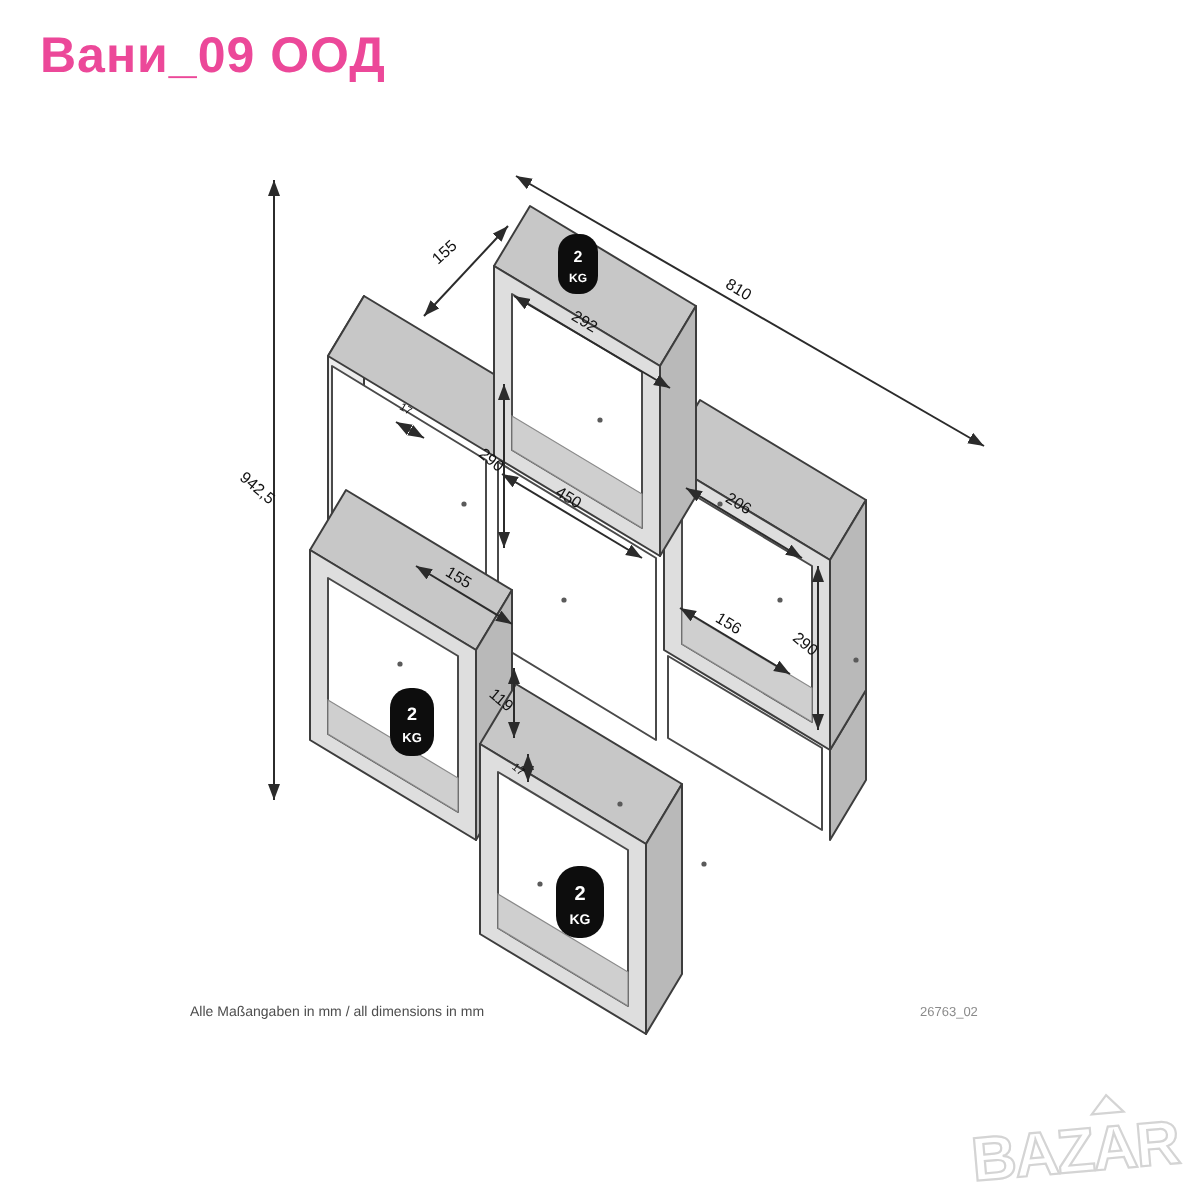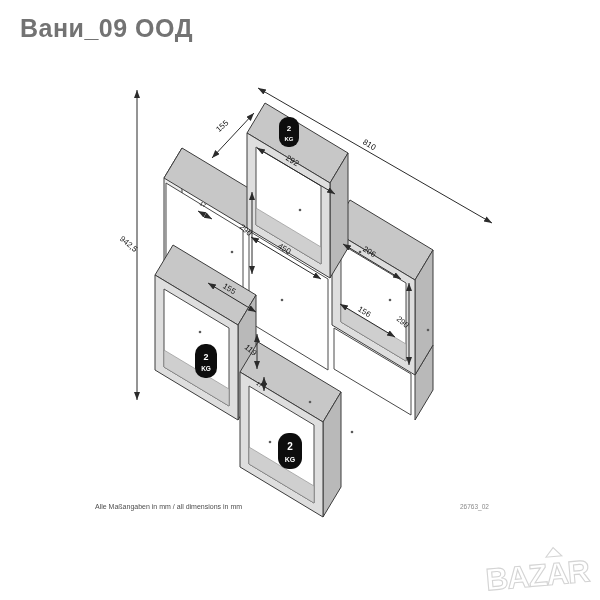--- a/index.html
+++ b/index.html
@@ -1,19 +1,19 @@
 <!DOCTYPE html>
 <html><head>
 <meta charset="utf-8">
 <style>
   html,body{margin:0;padding:0;background:#fff;}
   #stage{position:relative;width:600px;height:600px;background:#ffffff;overflow:hidden;
          font-family:"Liberation Sans",sans-serif;}
   .watermark{position:absolute;left:20px;top:14px;font-size:25px;font-weight:bold;
-             color:#737373;letter-spacing:.5px;}
+             color:#ec4899;letter-spacing:.5px;}
   #drawing{position:absolute;left:0;top:0;}
   .f-top{fill:#c7c7c7;stroke:#3d3d3d;stroke-width:1;stroke-linejoin:round;}
   .f-side{fill:#b9b9b9;stroke:#3d3d3d;stroke-width:1;stroke-linejoin:round;}
   .f-front{fill:#dedede;stroke:#3d3d3d;stroke-width:1;stroke-linejoin:round;}
   .f-open{fill:#ffffff;stroke:#4a4a4a;stroke-width:1;stroke-linejoin:round;}
   .f-floor{fill:#cfcfcf;stroke:#8a8a8a;stroke-width:.6;}
   .f-lite{fill:#ececec;stroke:#3d3d3d;stroke-width:1;stroke-linejoin:round;}
   .dim{stroke:#2b2b2b;stroke-width:1;fill:none;}
   .dlabel{font-family:"Liberation Sans",sans-serif;font-size:8px;fill:#111;text-anchor:middle;}
   .dlabel-sm{font-family:"Liberation Sans",sans-serif;font-size:5.5px;fill:#111;text-anchor:middle;}

